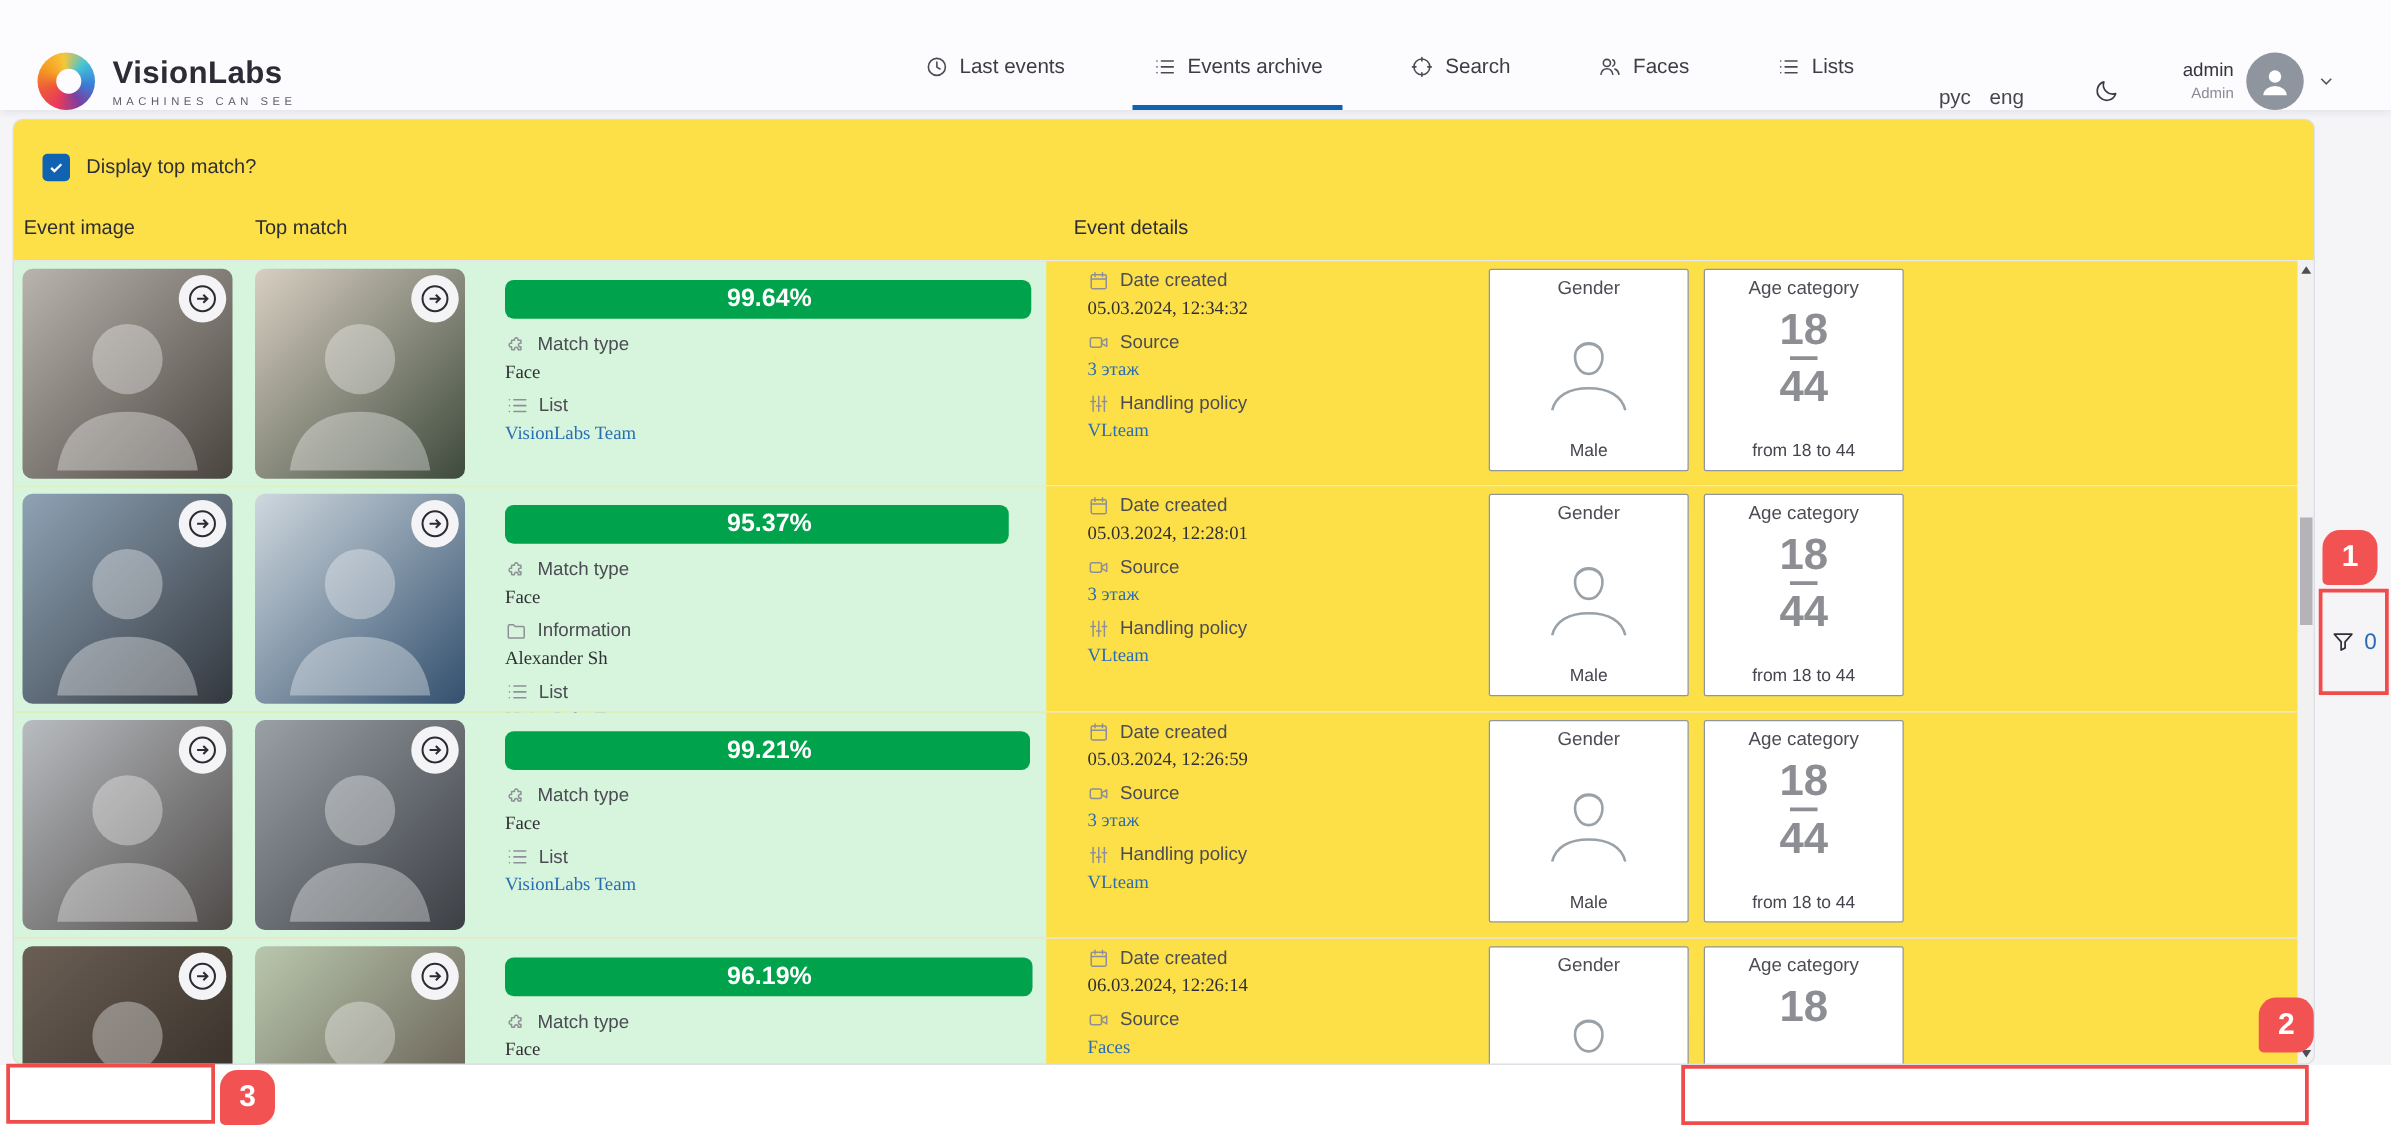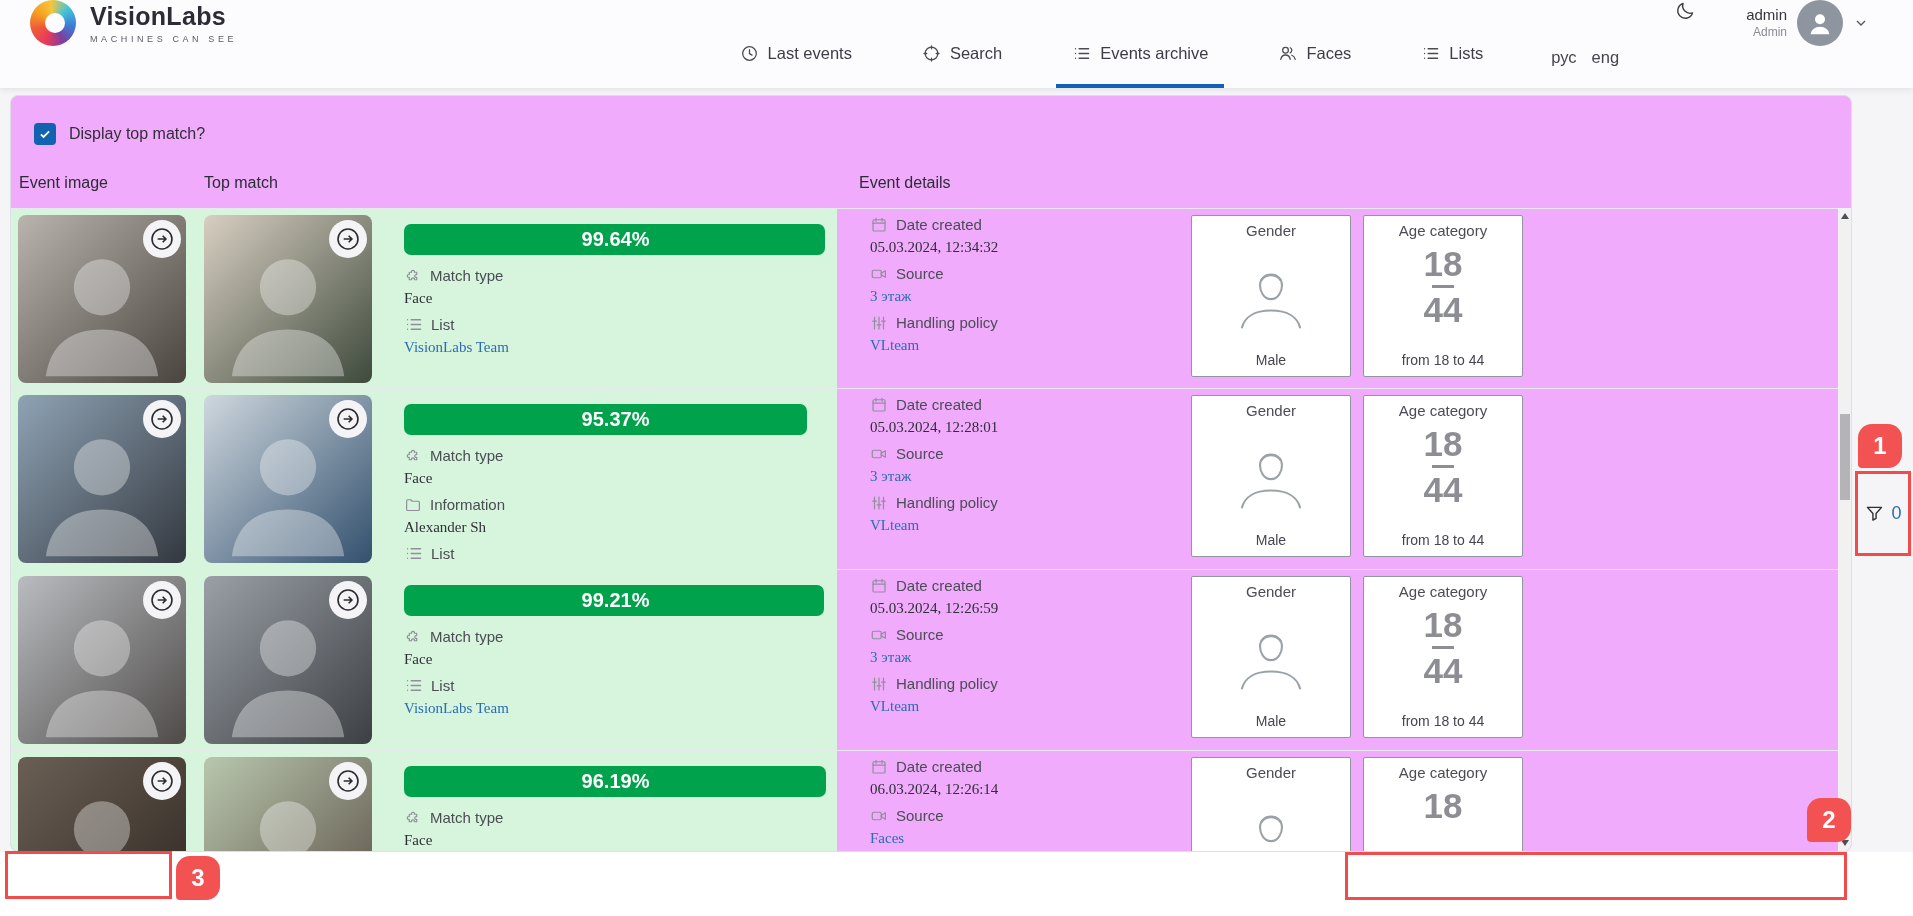--- a/index.html
+++ b/index.html
@@ -1,21 +1,21 @@
 <!DOCTYPE html>
 <html><head>
 <meta charset="utf-8">
 <style>
   * { margin:0; padding:0; box-sizing:border-box; }
   html,body { width:1913px; height:916px; overflow:hidden; }
   body { font-family:"Liberation Sans", sans-serif; background:#f5f4f7; position:relative; color:#2f2f35; }
 
   
   .header { position:absolute; left:0; top:0; width:1913px; height:88px; background:#fcfbfd;
-            box-shadow:0 2px 6px rgba(70,70,100,.10); display:flex; align-items:flex-start;
+            box-shadow:0 2px 6px rgba(70,70,100,.10); display:flex; align-items:flex-end;
             padding:0 44px 0 30px; z-index:5; }
   .logo-group { display:flex; align-items:center; gap:14px; }
   .logo-ring { width:46px; height:46px; border-radius:50%; position:relative;
        background:conic-gradient(from 200deg,#e8395c,#ef5a3a,#f59e22,#f7c53a,#45c4d8,#3b7fd6,#7b3fa0,#e8395c); }
   .logo-ring::after { content:""; position:absolute; width:20px; height:20px; background:#fcfbfd;
        border-radius:50%; left:55%; top:50%; transform:translate(-50%,-50%); }
   .brand-name { font-size:25px; font-weight:bold; color:#2c2c36; letter-spacing:.3px; }
   .brand-tagline { font-size:9px; letter-spacing:3.6px; color:#5c5c68; margin-top:3px; }
   .nav { display:flex; margin-left:auto; height:88px; align-items:stretch; gap:38px; }
   .nav-item { display:flex; align-items:center; gap:9px; padding:0 16px; font-size:16.5px;
@@ -27,21 +27,21 @@
   .theme-toggle { margin-left:56px; color:#3d3d46; display:flex; cursor:pointer; }
   .user-block { display:flex; align-items:center; margin-left:50px; gap:10px; }
   .user-names { text-align:right; line-height:1.25; }
   .user-name { font-size:15px; color:#35353e; }
   .user-role { font-size:12px; color:#8b8b95; }
   .avatar { width:46px; height:46px; border-radius:50%; background:#8e959f; display:flex;
             align-items:center; justify-content:center; cursor:pointer; }
   .user-chevron { color:#55555e; display:flex; cursor:pointer; }
 
   
-  .card { position:absolute; left:10px; top:95px; width:1842px; height:757px; background:#f0abfc;
+  .card { position:absolute; left:10px; top:95px; width:1842px; height:757px; background:#fde047;
           border:1px solid #dcdfe6; border-radius:8px; overflow:hidden; }
   .topmatch-row { position:absolute; left:23px; top:27px; display:flex; align-items:center; gap:13px; }
   .checkbox { width:22px; height:22px; border-radius:4px; background:#1262b2; display:flex;
               align-items:center; justify-content:center; cursor:pointer; }
   .topmatch-label { font-size:16px; color:#2f2f35; }
   .col-headers { position:absolute; top:78px; left:0; width:100%; font-size:16px; color:#2c2c33; }
   .col-h { position:absolute; white-space:nowrap; }
   .h-event { left:8px; } .h-top { left:193px; } .h-details { left:848px; }
 
   .rows-viewport { position:absolute; left:0; top:112px; width:1827px; bottom:0; overflow:hidden; }
@@ -118,36 +118,36 @@
   <div class="nav" id="nav-items">
       <div class="nav-item">
         <span class="ic">
           <svg width="19" height="19" viewBox="0 0 24 24" fill="none" stroke="currentColor" stroke-width="1.6" stroke-linecap="round" stroke-linejoin="round">
             <circle cx="12" cy="12" r="8.6"></circle>
             <path d="M12 7.2v5l3.2 1.9"></path>
           </svg>
         </span>
         <span>Last events</span>
       </div>
+      <div class="nav-item active">
+        <span class="ic">
+          <svg width="19" height="19" viewBox="0 0 24 24" fill="none" stroke="currentColor" stroke-width="1.6" stroke-linecap="round" stroke-linejoin="round">
+            <path d="M9 6h12M9 12h12M9 18h12M4.5 6h.01M4.5 12h.01M4.5 18h.01"></path>
+          </svg>
+        </span>
+        <span>Events archive</span>
+      </div>
       <div class="nav-item">
         <span class="ic">
           <svg width="19" height="19" viewBox="0 0 24 24" fill="none" stroke="currentColor" stroke-width="1.6" stroke-linecap="round" stroke-linejoin="round">
             <circle cx="12" cy="12" r="8"></circle>
             <path d="M12 2.5v3.5M12 18v3.5M2.5 12H6M18 12h3.5"></path>
           </svg>
         </span>
         <span>Search</span>
-      </div>
-      <div class="nav-item active">
-        <span class="ic">
-          <svg width="19" height="19" viewBox="0 0 24 24" fill="none" stroke="currentColor" stroke-width="1.6" stroke-linecap="round" stroke-linejoin="round">
-            <path d="M9 6h12M9 12h12M9 18h12M4.5 6h.01M4.5 12h.01M4.5 18h.01"></path>
-          </svg>
-        </span>
-        <span>Events archive</span>
       </div>
       <div class="nav-item">
         <span class="ic">
           <svg width="19" height="19" viewBox="0 0 24 24" fill="none" stroke="currentColor" stroke-width="1.6" stroke-linecap="round" stroke-linejoin="round">
             <circle cx="9.5" cy="8" r="3.6"></circle>
             <path d="M3.5 19.5c.7-3.6 3.1-5.6 6-5.6s5.3 2 6 5.6M15.5 4.8a3.6 3.6 0 0 1 0 6.4M17.5 14.2c2.3.8 3.7 2.7 4.2 5.3"></path>
           </svg>
         </span>
         <span>Faces</span>
       </div>

